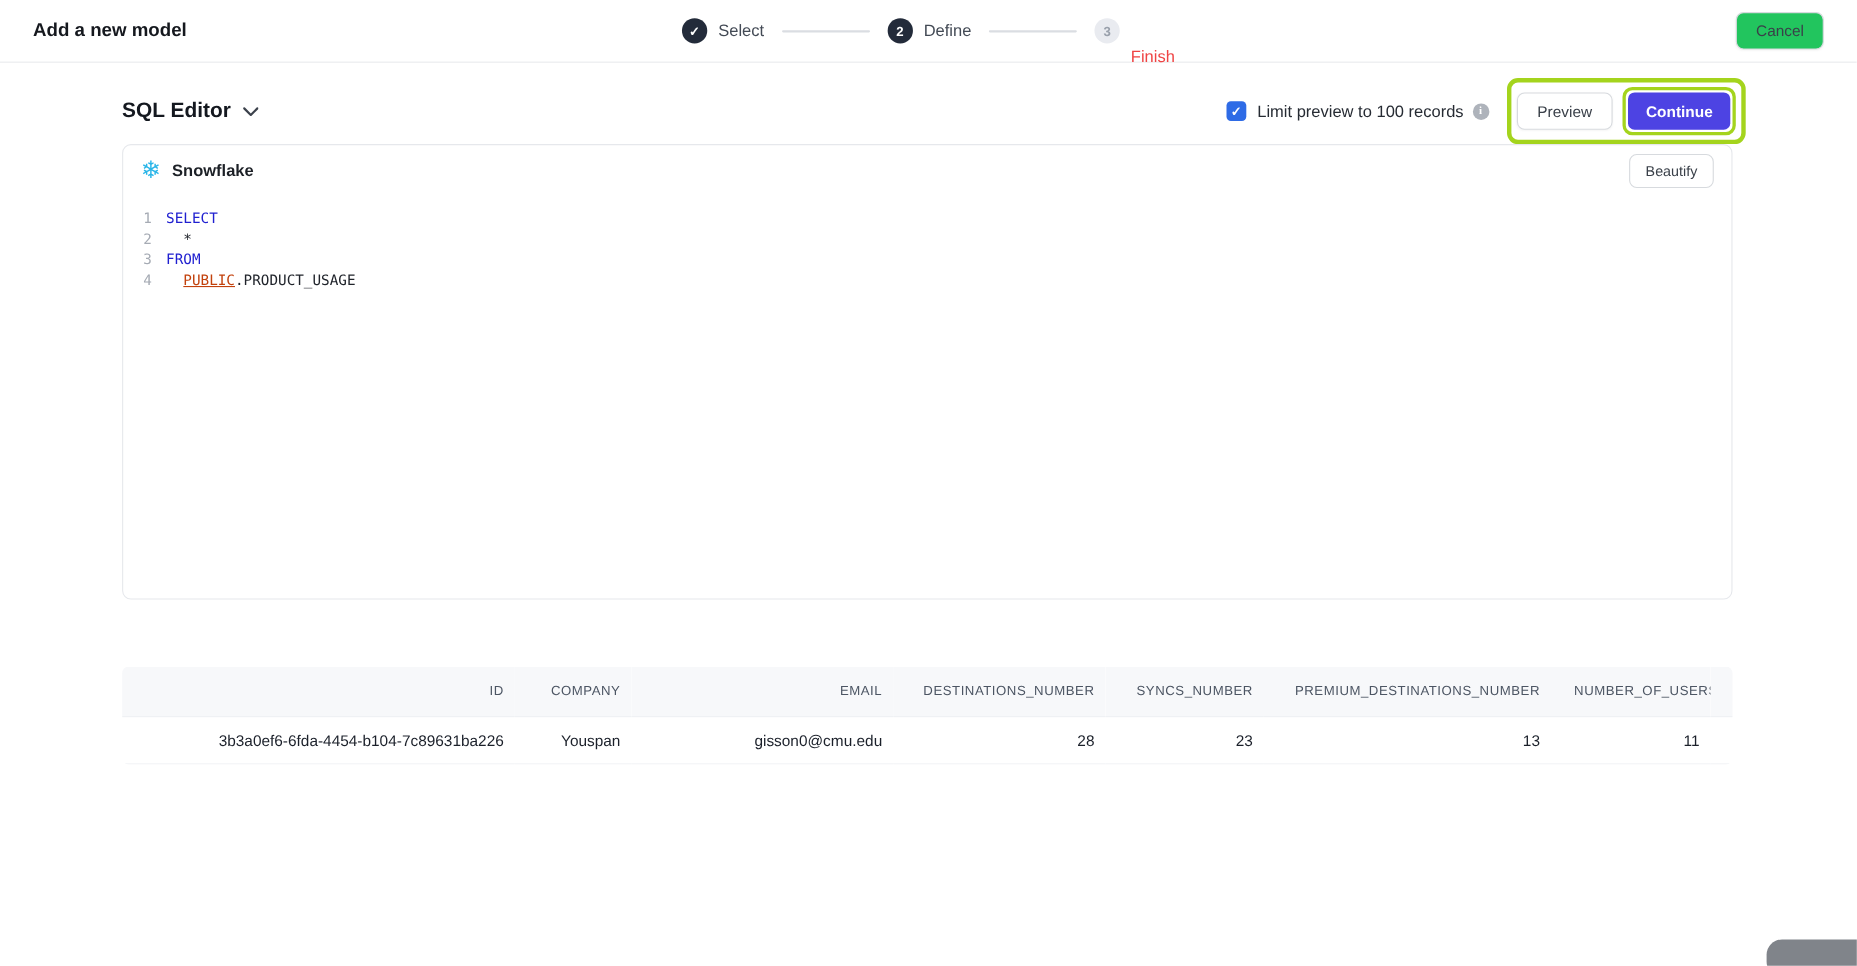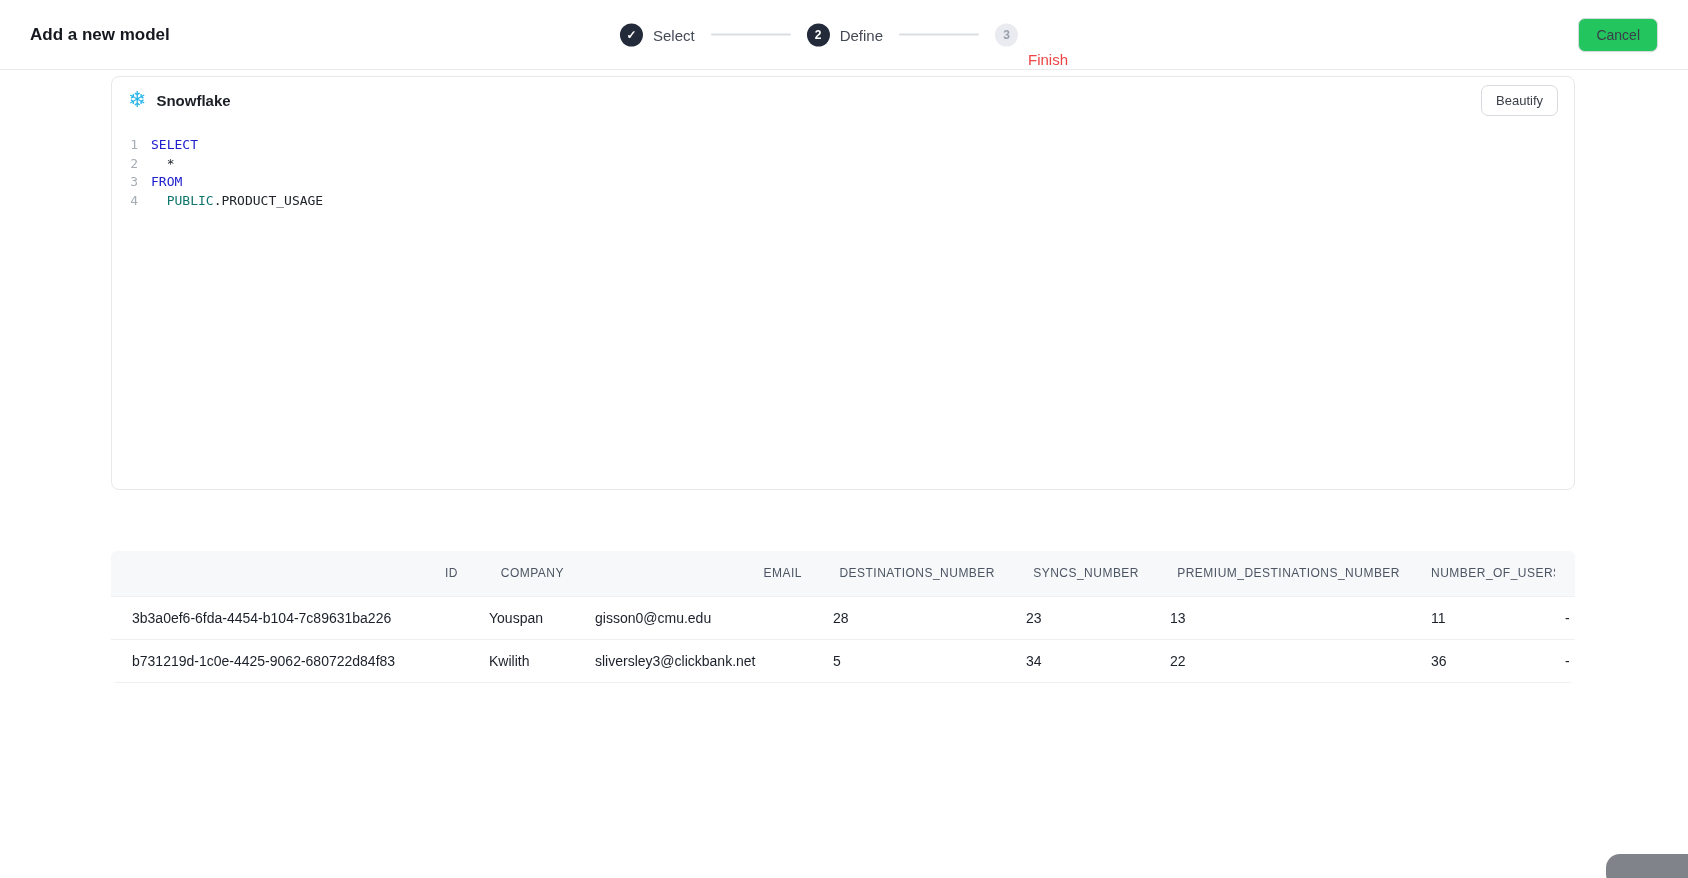--- a/index.html
+++ b/index.html
@@ -5,21 +5,21 @@
   * { box-sizing: border-box; }
   html, body { margin: 0; padding: 0; }
   body {
     width: 1688px; height: 878px; overflow: hidden; position: relative;
     background: #ffffff; color: #1f2430;
     font-family: "Liberation Sans", sans-serif;
   }
 
   
   .topbar {
-    height: 70px; display: flex; align-items: center;
+    height: 57px; display: flex; align-items: center;
     padding: 0 30px; border-bottom: 1px solid #e8eaed; position: relative; background: #fff;
   }
   .topbar-title { font-size: 17px; font-weight: 700; color: #15181e; }
   .stepper {
     position: absolute; left: 50%; top: 50%; transform: translate(-50%,-50%);
     display: flex; align-items: center;
   }
   .step { display: flex; align-items: center; gap: 10px; }
   .step-circle {
     width: 23px; height: 23px; border-radius: 50%;
@@ -82,34 +82,34 @@
   .beautify-btn {
     margin-left: auto; background: #fff; border: 1px solid #d7dade; border-radius: 7px;
     padding: 7px 14px; font-size: 13px; color: #3a4049; font-weight: 500;
     font-family: inherit; cursor: pointer;
   }
   .code-area { padding: 13px 0; font-family: "DejaVu Sans Mono", monospace; font-size: 13px; line-height: 18.5px; }
   .code-line { display: flex; }
   .line-num { width: 26px; text-align: right; color: #a6abb4; flex: none; }
   .line-code { white-space: pre; margin-left: 13px; }
   .tok-kw { color: #2020d0; }
-  .tok-schema { color: #0f766e; }
+  .tok-schema { color: #c2410c; text-decoration: underline; }
   .tok-plain { color: #20242b; }
 
   
   .table-wrap { margin-top: 61px; overflow: hidden; border-radius: 6px; }
   table { border-collapse: collapse; table-layout: fixed; width: 1504px; }
   th {
     background: #f7f8fa; font-size: 12px; font-weight: 500; color: #4c5563;
     text-align: right; height: 45px; padding: 0 10px 0 21px; letter-spacing: .04em;
     border-bottom: 1px solid #eef0f3; white-space: nowrap; overflow: hidden;
   }
   td {
     height: 43px; font-size: 14px; color: #1b202a; padding: 0 10px 0 21px;
-    border-bottom: 1px solid #eef0f3; white-space: nowrap; overflow: hidden;
+    border-bottom: 1px solid #eef0f3; white-space: nowrap; overflow: hidden; text-align: right;
   }
   th:last-child, td:last-child { padding-left: 10px; }
 
   .corner-blob {
     position: absolute; right: -14px; bottom: -10px; width: 96px; height: 34px;
     background: #6a6f76; border-radius: 14px; opacity: .85;
   }
 </style>
 </head>
 <body>
@@ -132,20 +132,41 @@
       <span class="step-circle todo">3</span>
       <span class="step-label muted">Finish</span>
     </div>
   </div>
 
   <button class="cancel-btn">Cancel</button>
 </header>
 
 <main class="content">
 
+  <div class="toolbar">
+    <div class="sql-editor-select">
+      <span>SQL Editor</span>
+      <svg width="14" height="9" viewBox="0 0 14 9">
+        <polyline points="1,1.5 7,7.5 13,1.5" fill="none" stroke="#3c424c" stroke-width="2" stroke-linecap="round" stroke-linejoin="round"></polyline>
+      </svg>
+    </div>
+
+    <div class="toolbar-right">
+      <span class="checkbox"></span>
+      <span class="limit-label">Limit preview to 100 records</span>
+      <span class="info-icon">i</span>
+
+      <div class="annotation-outer">
+        <button class="preview-btn">Preview</button>
+        <span class="annotation-inner">
+          <button class="continue-btn">Continue</button>
+        </span>
+      </div>
+    </div>
+  </div>
 
   <section class="panel">
     <div class="panel-header">
       <span class="snowflake-icon">❄</span>
       <span class="source-name">Snowflake</span>
       <button class="beautify-btn">Beautify</button>
     </div>
     <div class="code-area">
         <div class="code-line">
           <span class="line-num">1</span>
@@ -194,29 +215,19 @@
           <tr>
             <td>3b3a0ef6-6fda-4454-b104-7c89631ba226</td>
             <td>Youspan</td>
             <td>gisson0@cmu.edu</td>
             <td>28</td>
             <td>23</td>
             <td>13</td>
             <td>11</td>
             <td>-</td>
           </tr>
-          <tr>
-            <td>b731219d-1c0e-4425-9062-680722d84f83</td>
-            <td>Kwilith</td>
-            <td>sliversley3@clickbank.net</td>
-            <td>5</td>
-            <td>34</td>
-            <td>22</td>
-            <td>36</td>
-            <td>-</td>
-          </tr>
         </tbody>
     </table>
   </div>
 
 </main>
 
 <div class="corner-blob"></div>
 
 </body></html>

